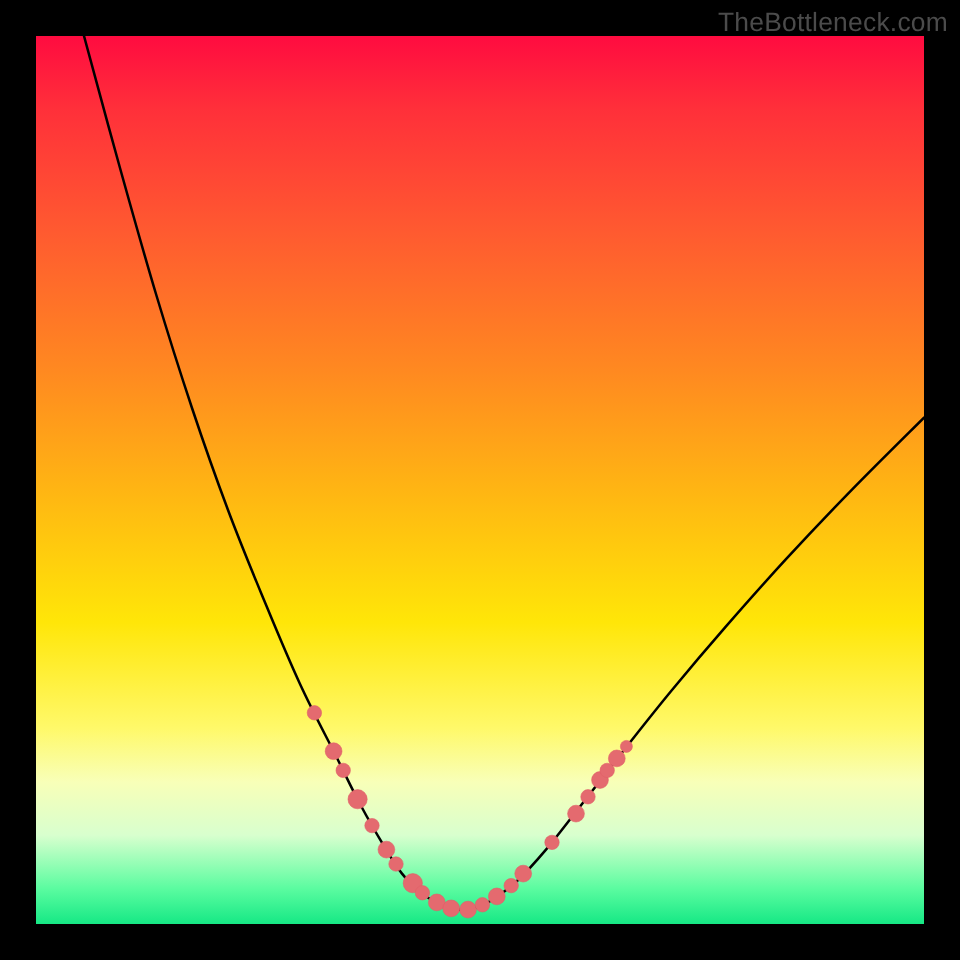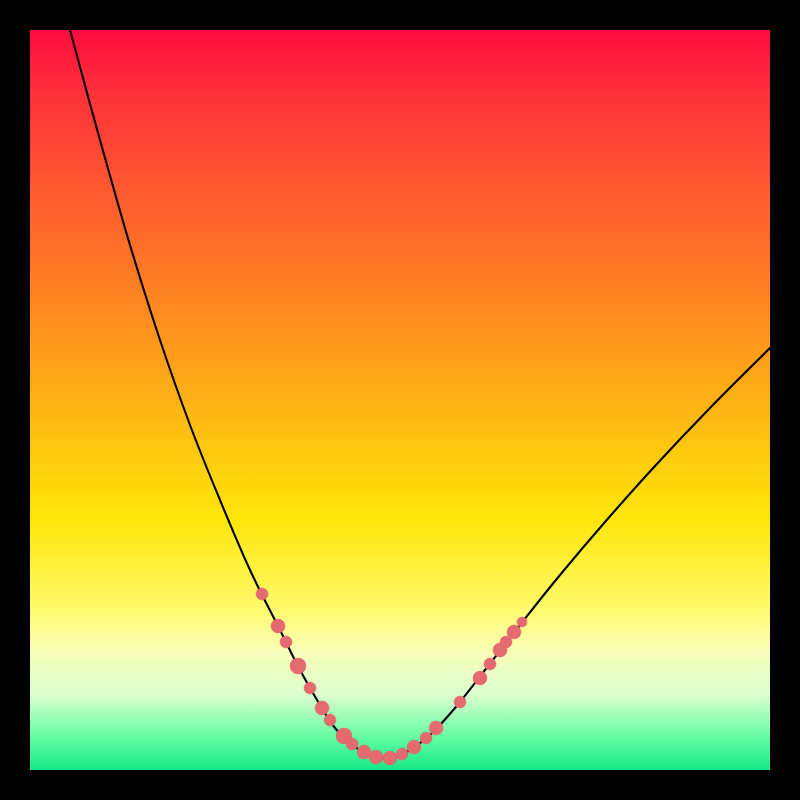--- a/index.html
+++ b/index.html
@@ -99,13 +99,14 @@
           <circle cx="430" cy="672" r="6" class="marker"></circle>
           <circle cx="450" cy="648" r="7" class="marker"></circle>
           <circle cx="460" cy="634" r="6" class="marker"></circle>
           <circle cx="470" cy="620" r="7" class="marker"></circle>
           <circle cx="476" cy="612" r="6" class="marker"></circle>
           <circle cx="484" cy="602" r="7" class="marker"></circle>
           <circle cx="492" cy="592" r="5" class="marker"></circle>
         </g>
     </svg>
   </div>
+  <div class="watermark">TheBottleneck.com</div>
 </div>
 
 </body></html>

